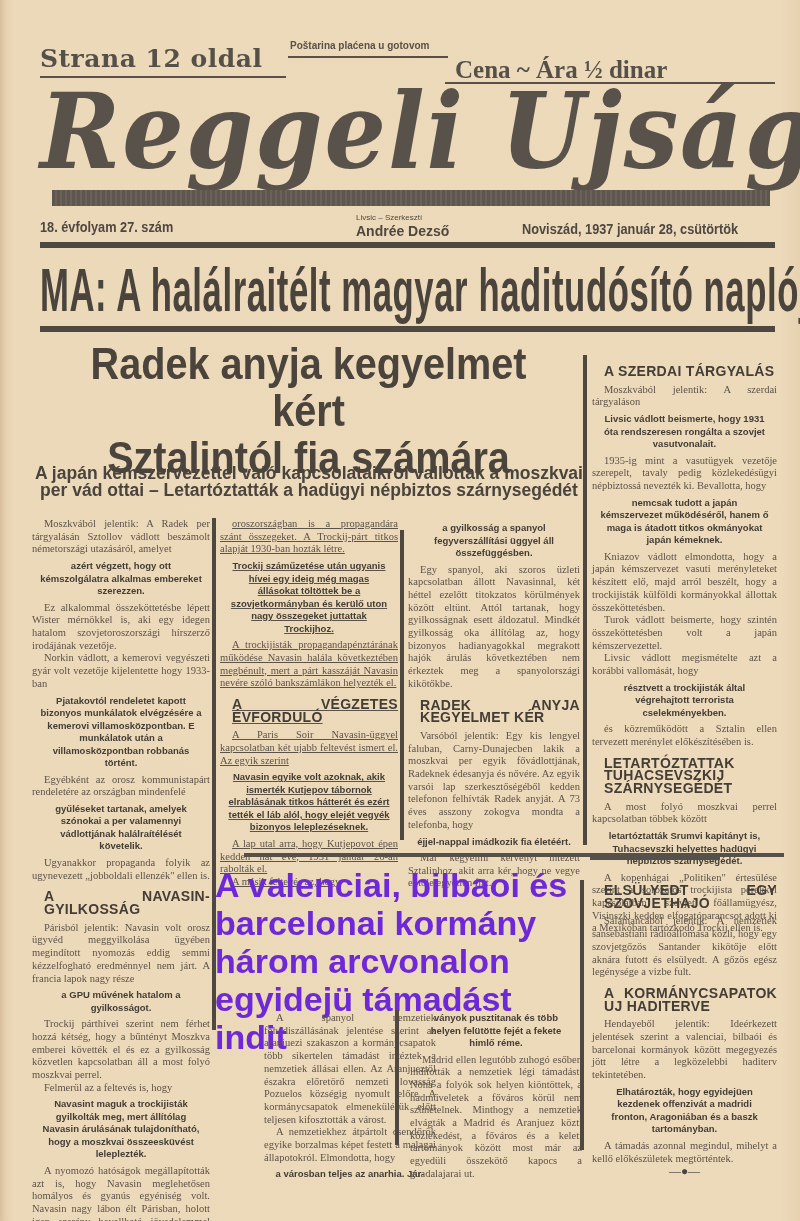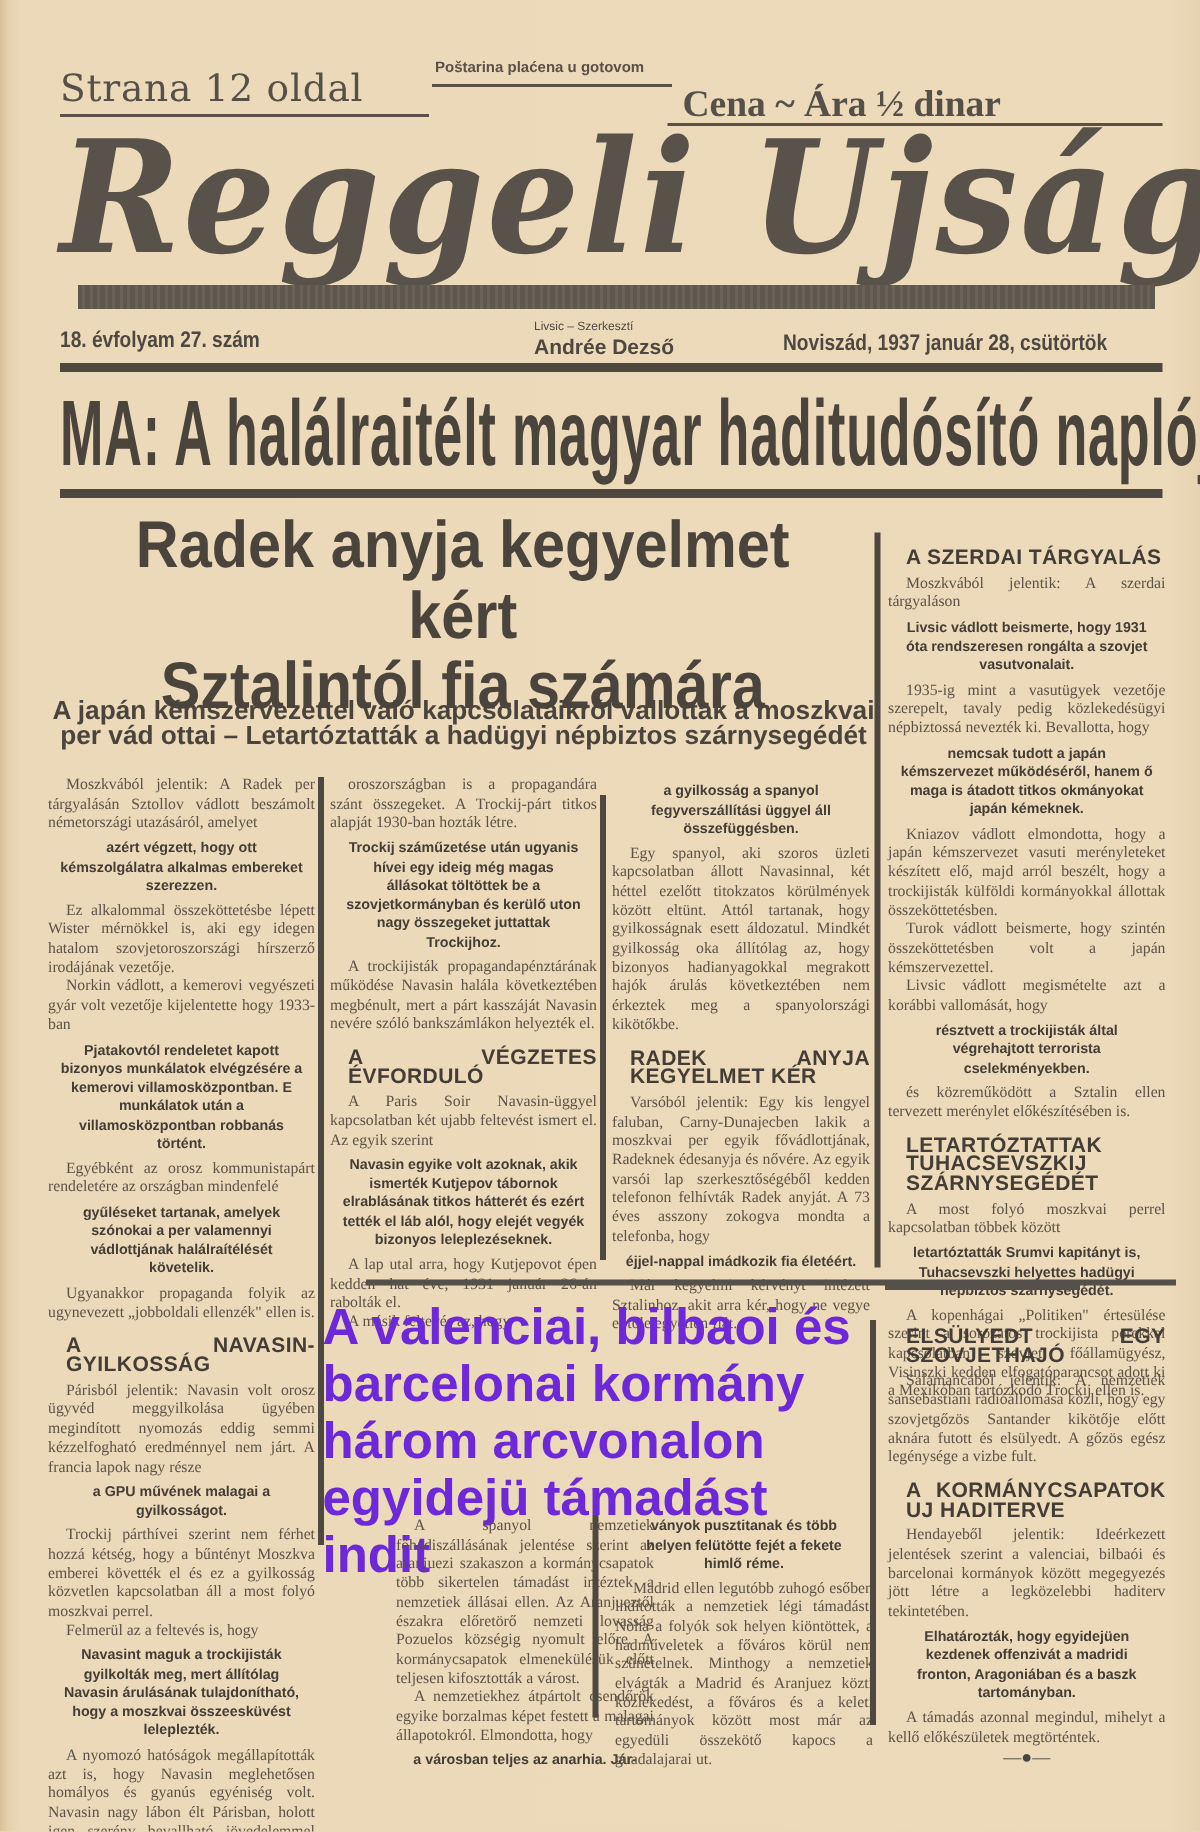--- a/index.html
+++ b/index.html
@@ -1,19 +1,19 @@
 <!DOCTYPE html>
 <html><head>
 <meta charset="utf-8">
 <style>
   html,body{margin:0;padding:0;}
   body{width:800px;height:1221px;background:#ead7b7;position:relative;overflow:hidden;font-family:"Liberation Serif",serif;color:#4a4038;}
   .paper{position:absolute;left:0;top:0;width:800px;height:1221px;background:linear-gradient(90deg,#d9c09a 0,#e6d1ae 6px,#ecd9ba 14px,#ecdabb 780px,#e6d2b0 800px);}
   .abs{position:absolute;}
-  .top-left{left:40px;top:44px;font-size:25px;font-weight:normal;color:#555048;letter-spacing:0.5px;font-family:"DejaVu Serif",serif;}
+  .top-left{left:40px;top:44px;font-size:25px;font-weight:bold;color:#555048;letter-spacing:0.5px;font-family:"DejaVu Serif",serif;}
   .top-left-rule{left:40px;top:76px;width:246px;height:2px;background:#5a5048;}
   .postage{left:290px;top:40px;font-size:10px;font-weight:bold;color:#5a5048;font-family:"Liberation Sans",sans-serif;}
   .postage-rule{left:288px;top:56px;width:160px;height:2px;background:#5a5048;}
   .price{left:455px;top:56px;font-size:25px;font-weight:bold;color:#555048;font-family:Liberation Serif, serif;white-space:nowrap;}
   .price-rule{left:445px;top:82px;width:330px;height:2px;background:#5a5048;}
   .masthead{left:40px;top:76px;width:740px;height:112px;font-family:"DejaVu Serif",serif;font-style:italic;font-weight:bold;font-size:104px;line-height:112px;color:#58524a;letter-spacing:2px;white-space:nowrap;transform:scaleX(0.93);transform-origin:left top;}
   .mast-bar{left:52px;top:190px;width:718px;height:16px;background:repeating-linear-gradient(90deg,#5e574e 0,#5e574e 3px,#6a6258 3px,#6a6258 5px);}
   .info-left{left:40px;top:218px;font-size:15px;font-weight:bold;color:#4e4840;font-family:"Liberation Sans",sans-serif;transform:scaleX(0.85);transform-origin:left;}
   .editor-label{left:356px;top:213px;font-size:8px;color:#4e4840;font-family:"Liberation Sans",sans-serif;}
   .editor-name{left:356px;top:223px;font-size:14px;font-weight:bold;color:#4e4840;font-family:"Liberation Sans",sans-serif;}
@@ -63,28 +63,28 @@
     <p class="">Moszkvából jelentik: A Radek per tárgyalásán Sztollov vádlott beszámolt németországi utazásáról, amelyet</p>
     <p class="bold">azért végzett, hogy ott kémszolgálatra alkalmas embereket szerezzen.</p>
     <p class="">Ez alkalommal összeköttetésbe lépett Wister mérnökkel is, aki egy idegen hatalom szovjetoroszországi hírszerző irodájának vezetője.</p>
     <p class="">Norkin vádlott, a kemerovi vegyészeti gyár volt vezetője kijelentette hogy 1933-ban</p>
     <p class="bold">Pjatakovtól rendeletet kapott bizonyos munkálatok elvégzésére a kemerovi villamosközpontban. E munkálatok után a villamosközpontban robbanás történt.</p>
     <p class="">Egyébként az orosz kommunistapárt rendeletére az országban mindenfelé</p>
     <p class="bold">gyűléseket tartanak, amelyek szónokai a per valamennyi vádlottjának halálraítélését követelik.</p>
     <p class="">Ugyanakkor propaganda folyik az ugynevezett „jobboldali ellenzék" ellen is.</p>
     <p class="sub">A NAVASIN-GYILKOSSÁG</p>
     <p class="">Párisból jelentik: Navasin volt orosz ügyvéd meggyilkolása ügyében megindított nyomozás eddig semmi kézzelfogható eredménnyel nem járt. A francia lapok nagy része</p>
-    <p class="bold">a GPU művének malagai a gyilkosságot.</p>
+    <p class="bold">a GPU művének hatalom a gyilkosságot.</p>
     <p class="">Trockij párthívei szerint nem férhet hozzá kétség, hogy a bűntényt Moszkva emberei követték el és ez a gyilkosság közvetlen kapcsolatban áll a most folyó moszkvai perrel.</p>
     <p class="">Felmerül az a feltevés is, hogy</p>
     <p class="bold">Navasint maguk a trockijisták gyilkolták meg, mert állítólag Navasin árulásának tulajdonítható, hogy a moszkvai összeesküvést leleplezték.</p>
     <p class="">A nyomozó hatóságok megállapították azt is, hogy Navasin meglehetősen homályos és gyanús egyéniség volt. Navasin nagy lábon élt Párisban, holott igen szerény bevallható jövedelemmel rendelkezett. Az Echo de Paris értesülése szerint</p>
   </div>
 <div class="abs vrule" style="left:212px;top:518px;height:512px;"></div>
-<div class="abs col" id="lc2" style="left:220px;top:518px;width:178px;">
+<div class="abs col" id="lc2" style="left:220px;top:518px;width:178px;text-decoration:underline;">
     <p class="">oroszországban is a propagandára szánt összegeket. A Trockij-párt titkos alapját 1930-ban hozták létre.</p>
     <p class="bold">Trockij száműzetése után ugyanis hívei egy ideig még magas állásokat töltöttek be a szovjetkormányban és kerülő uton nagy összegeket juttattak Trockijhoz.</p>
     <p class="">A trockijisták propagandapénztárának működése Navasin halála következtében megbénult, mert a párt kasszáját Navasin nevére szóló bankszámlákon helyezték el.</p>
     <p class="sub">A VÉGZETES ÉVFORDULÓ</p>
     <p class="">A Paris Soir Navasin-üggyel kapcsolatban két ujabb feltevést ismert el. Az egyik szerint</p>
     <p class="bold">Navasin egyike volt azoknak, akik ismerték Kutjepov tábornok elrablásának titkos hátterét és ezért tették el láb alól, hogy elejét vegyék bizonyos leleplezéseknek.</p>
     <p class="">A lap utal arra, hogy Kutjepovot épen kedden hat éve, 1931 január 26-án rabolták el.</p>
     <p class="">A másik feltevés az, hogy</p>
   </div>
 <div class="abs vrule" style="left:400px;top:530px;height:310px;"></div>

